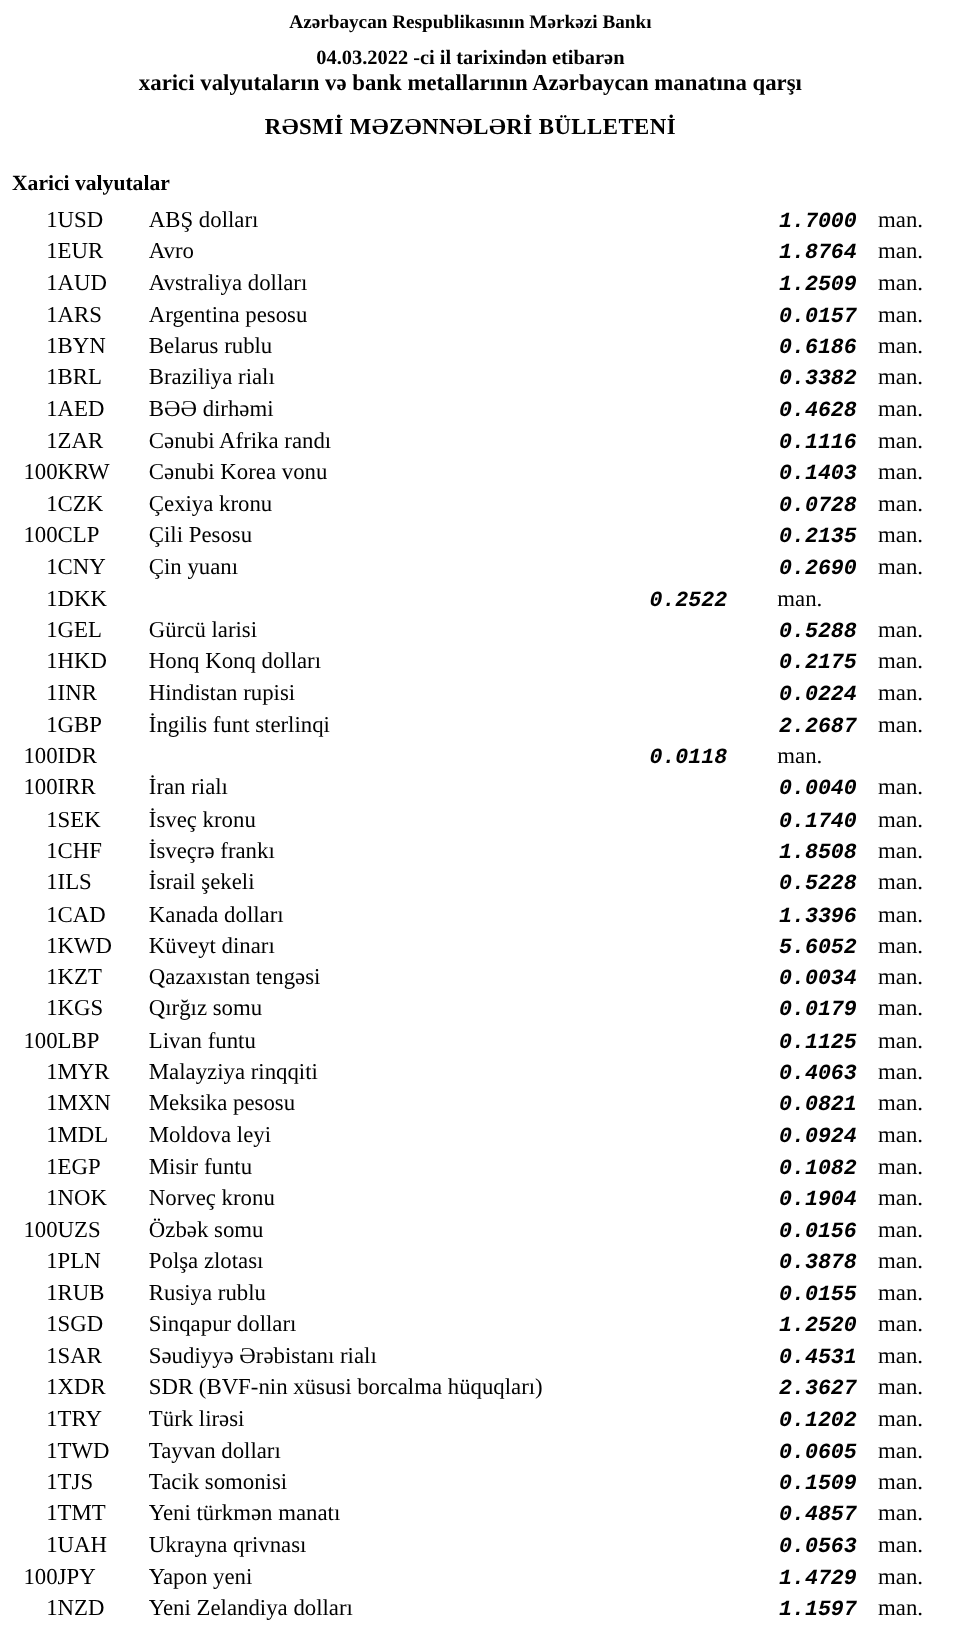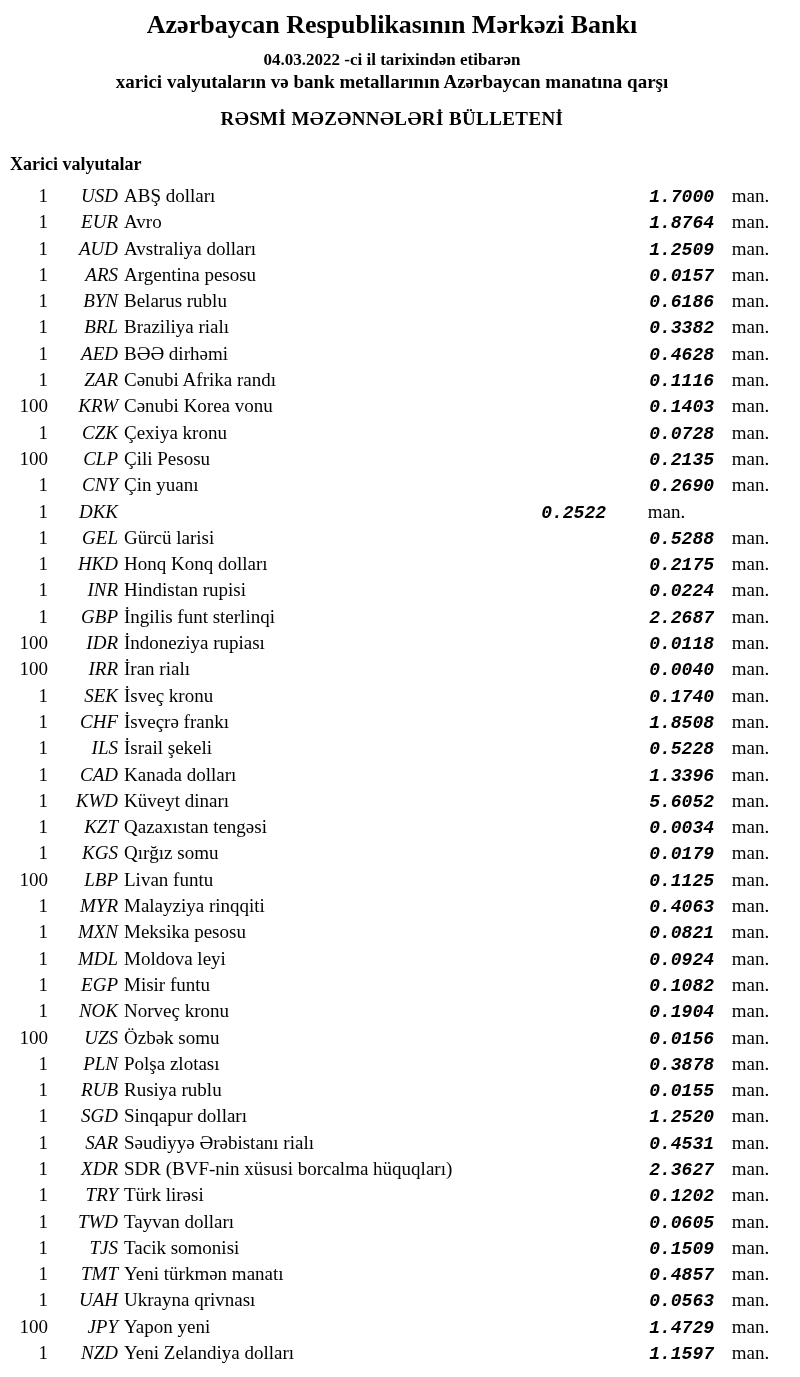--- a/index.html
+++ b/index.html
@@ -3,36 +3,36 @@
 <meta charset="utf-8">
 <style>
   * { margin:0; padding:0; box-sizing:border-box; }
   html,body { background:#ffffff; }
   body {
     width:800px; height:1377px; overflow:hidden;
     font-family:"Liberation Serif", serif; color:#000;
   }
   .page { padding:6px 26px 0 10px; }
   .header { text-align:center; }
-  .doc-title { font-size:26px; font-weight:bold; padding-top:4px; }
+  .doc-title { font-size:16px; font-weight:bold; padding-top:4px; }
   .date-line { font-size:17px; font-weight:bold; margin-top:10px; }
   .subtitle-line { font-size:19px; font-weight:bold; margin-top:1px; }
   .bulletin-line { font-size:19px; font-weight:bold; margin-top:15px; letter-spacing:0.4px; }
   .section-title { text-align:left; font-size:18px; font-weight:bold; margin-top:24px; margin-bottom:8px; }
   .rates-table { margin-top:4px; }
   .row {
     display:grid;
     grid-template-columns:38px 70px 1fr 108px 60px;
     align-items:baseline;
     height:26.3px;
     font-size:19px;
     line-height:26.3px;
   }
   .qty-cell  { text-align:right; }
-  .code-cell { text-align:right;font-style:italic; }
+  .code-cell { text-align:left; }
   .name-cell { padding-left:6px; white-space:nowrap; }
   .rate-cell { text-align:right; font-weight:bold; font-style:italic; font-size:18px;font-family:Liberation Mono, monospace; }
   .unit-cell { text-align:center; padding-left:13px; }
 </style>
 </head>
 <body>
 
 <div class="page">
   <div class="header">
     <div class="doc-title">Azərbaycan Respublikasının Mərkəzi Bankı</div>
@@ -158,21 +158,20 @@
       <div class="row">
         <span class="qty-cell">1</span>
         <span class="code-cell">GBP</span>
         <span class="name-cell">İngilis funt sterlinqi</span>
         <span class="rate-cell">2.2687</span>
         <span class="unit-cell">man.</span>
       </div>
       <div class="row">
         <span class="qty-cell">100</span>
         <span class="code-cell">IDR</span>
-        <span class="name-cell">İndoneziya rupiası</span>
         <span class="rate-cell">0.0118</span>
         <span class="unit-cell">man.</span>
       </div>
       <div class="row">
         <span class="qty-cell">100</span>
         <span class="code-cell">IRR</span>
         <span class="name-cell">İran rialı</span>
         <span class="rate-cell">0.0040</span>
         <span class="unit-cell">man.</span>
       </div>

